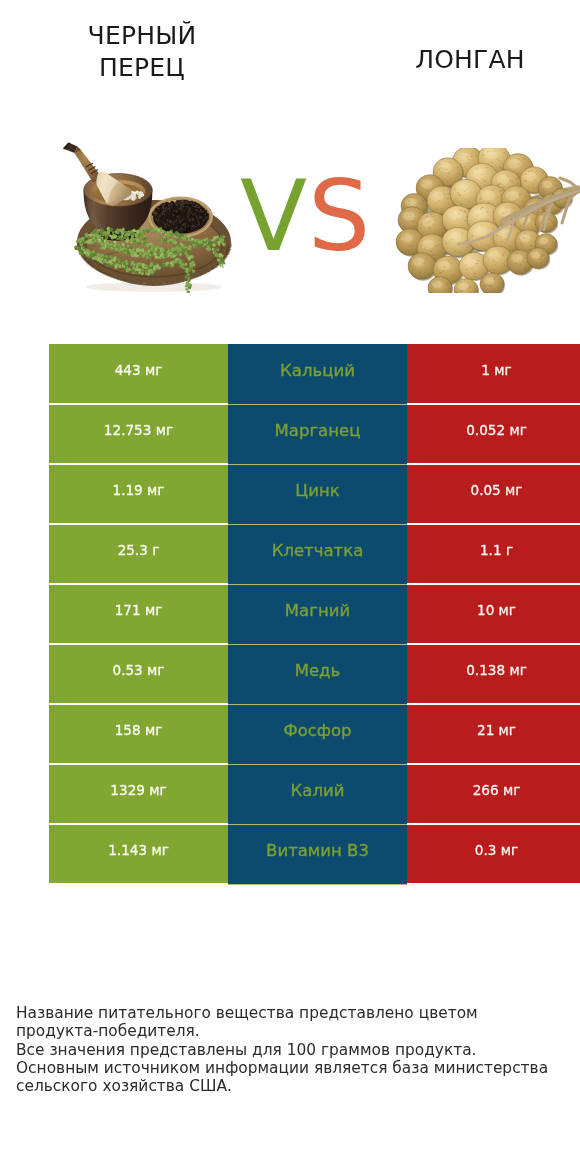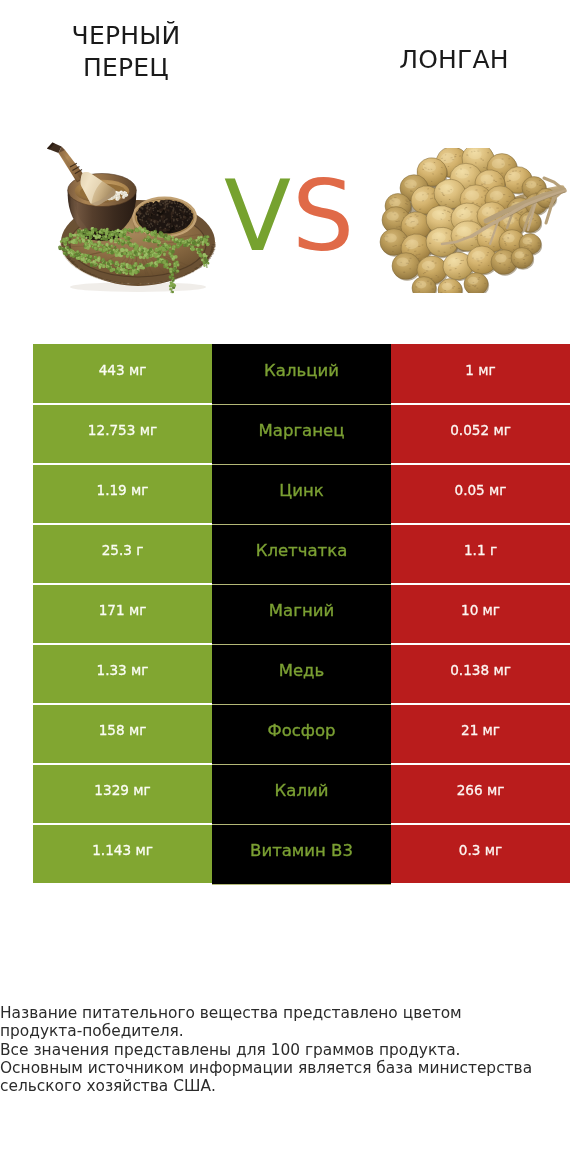--- a/index.html
+++ b/index.html
@@ -1,28 +1,28 @@
 <!DOCTYPE html>
 <html><head>
 <meta charset="utf-8">
 <style>
   html,body{margin:0;padding:0;}
   body{width:580px;height:1174px;background:#fff;font-family:"Liberation Sans",sans-serif;overflow:hidden;}
-  .page{position:relative;width:512px;height:1174px;}
+  .page{position:relative;width:512px;height:1174px;margin-left:16px;}
   .title{position:absolute;font-family:"DejaVu Sans",sans-serif;font-size:25px;color:#1a1a1a;letter-spacing:.2px;line-height:32px;text-align:center;}
   #t1{left:20px;top:20px;width:212px;}
   #t2{left:348px;top:44px;width:212px;}
   #pepperImg{left:46px;top:138px;}
   #longanImg{left:378px;top:148px;}
   .photo{position:absolute;}
   .vs{position:absolute;font-size:98px;font-weight:400;line-height:1;font-family:"DejaVu Sans",sans-serif;}
   table{position:absolute;left:33px;top:344px;width:537px;border-collapse:collapse;table-layout:fixed;}
   td{height:60px;padding:0 0 6px 0;text-align:center;vertical-align:middle;font-family:"DejaVu Sans",sans-serif;box-sizing:border-box;line-height:1;}
   .cL{background:#81a631;color:#fbfdf4;width:179px;font-weight:400;font-size:13.6px;-webkit-text-stroke:0.3px #fbfdf4;}
-  .cM{background:#000000;color:#7ba033;width:179px;font-weight:400;font-size:16.5px;border-bottom:1px solid #b3b877;-webkit-text-stroke:0.35px #7ba033;}
+  .cM{background:#0c4a6e;color:#7ba033;width:179px;font-weight:400;font-size:16.5px;border-bottom:1px solid #b3b877;-webkit-text-stroke:0.35px #7ba033;}
   .cR{background:#b91c1c;color:#fdf6f2;width:179px;font-weight:400;font-size:13.6px;-webkit-text-stroke:0.3px #fdf6f2;}
   .cL,.cR{border-bottom:2px solid #fff;}
   .footer{position:absolute;left:0;top:1004px;width:580px;text-align:left;font-family:"DejaVu Sans",sans-serif;font-size:15.4px;line-height:18.3px;color:#2b2b2b;}
 </style>
 </head>
 <body>
 
 <div class="page">
   <div class="title" id="t1">
     <div>ЧЕРНЫЙ</div>
@@ -403,21 +403,21 @@
           <td class="cL">25.3 г</td>
           <td class="cM">Клетчатка</td>
           <td class="cR">1.1 г</td>
         </tr>
         <tr>
           <td class="cL">171 мг</td>
           <td class="cM">Магний</td>
           <td class="cR">10 мг</td>
         </tr>
         <tr>
-          <td class="cL">1.33 мг</td>
+          <td class="cL">0.53 мг</td>
           <td class="cM">Медь</td>
           <td class="cR">0.138 мг</td>
         </tr>
         <tr>
           <td class="cL">158 мг</td>
           <td class="cM">Фосфор</td>
           <td class="cR">21 мг</td>
         </tr>
         <tr>
           <td class="cL">1329 мг</td>

